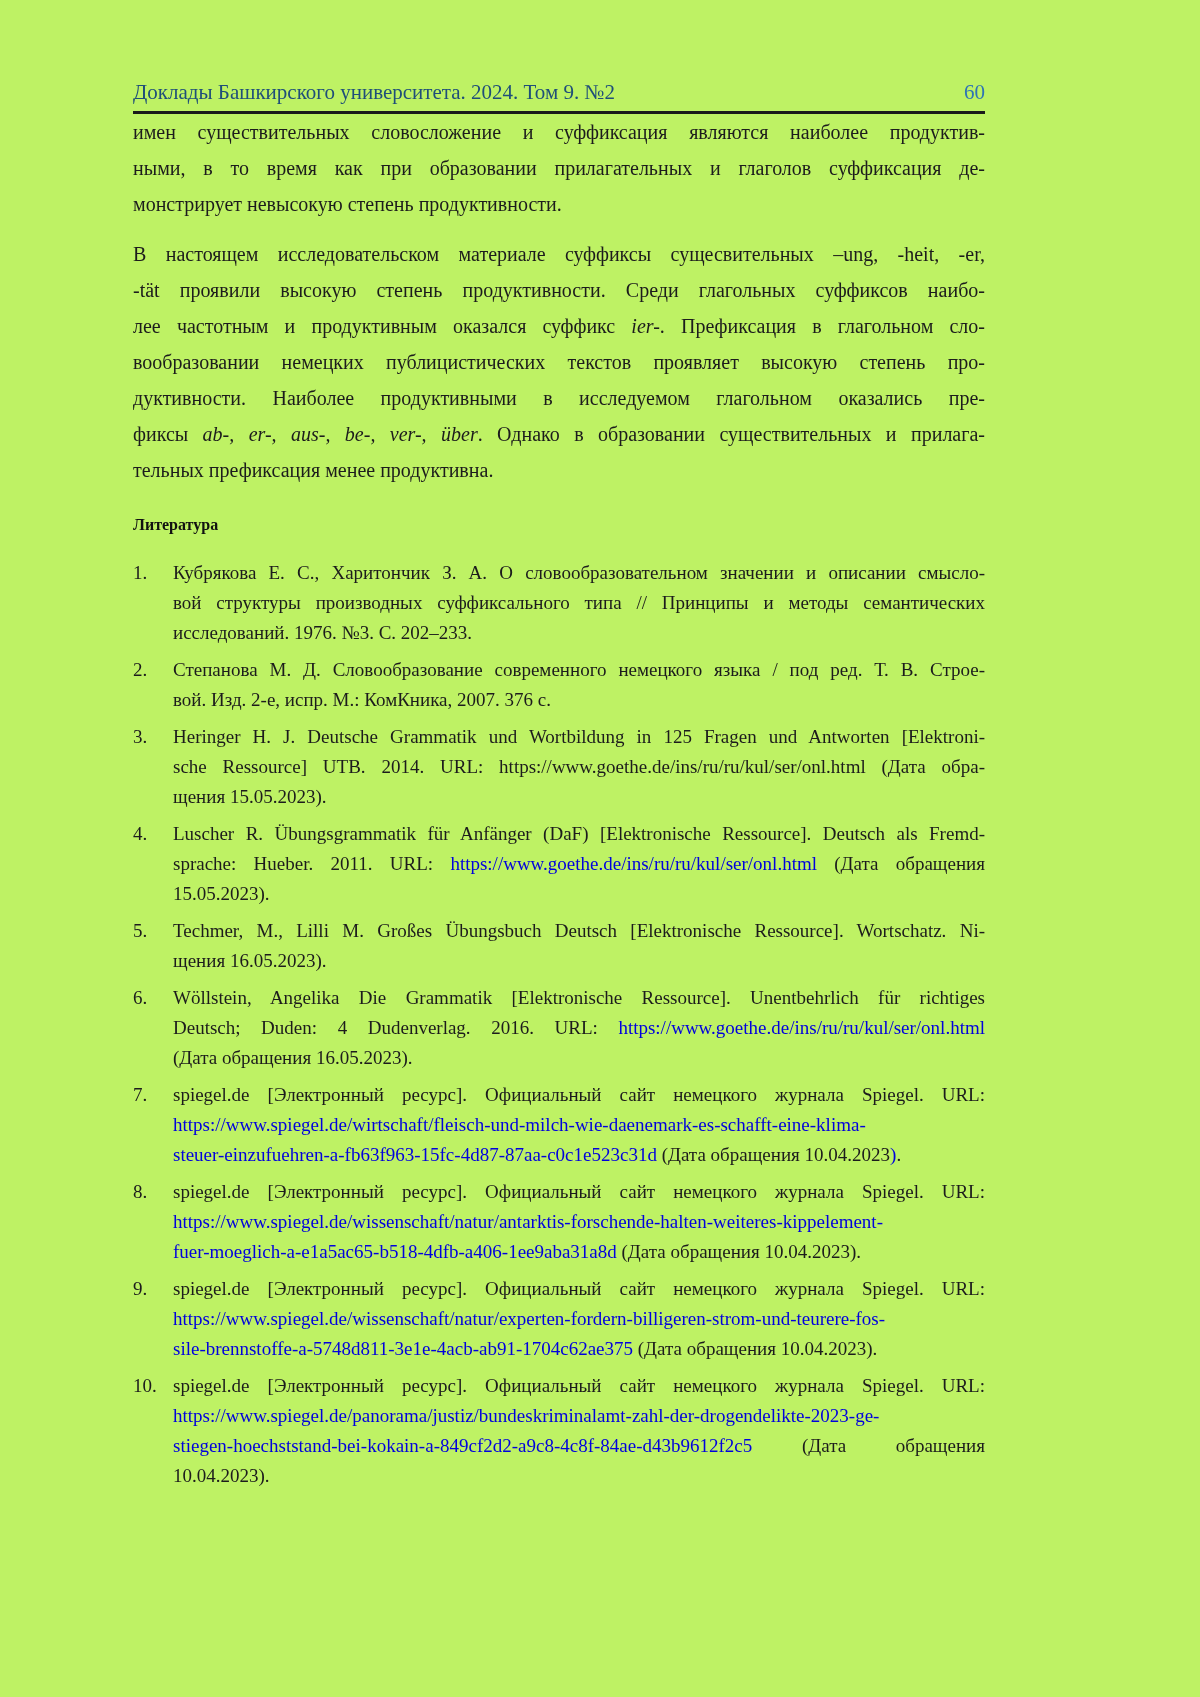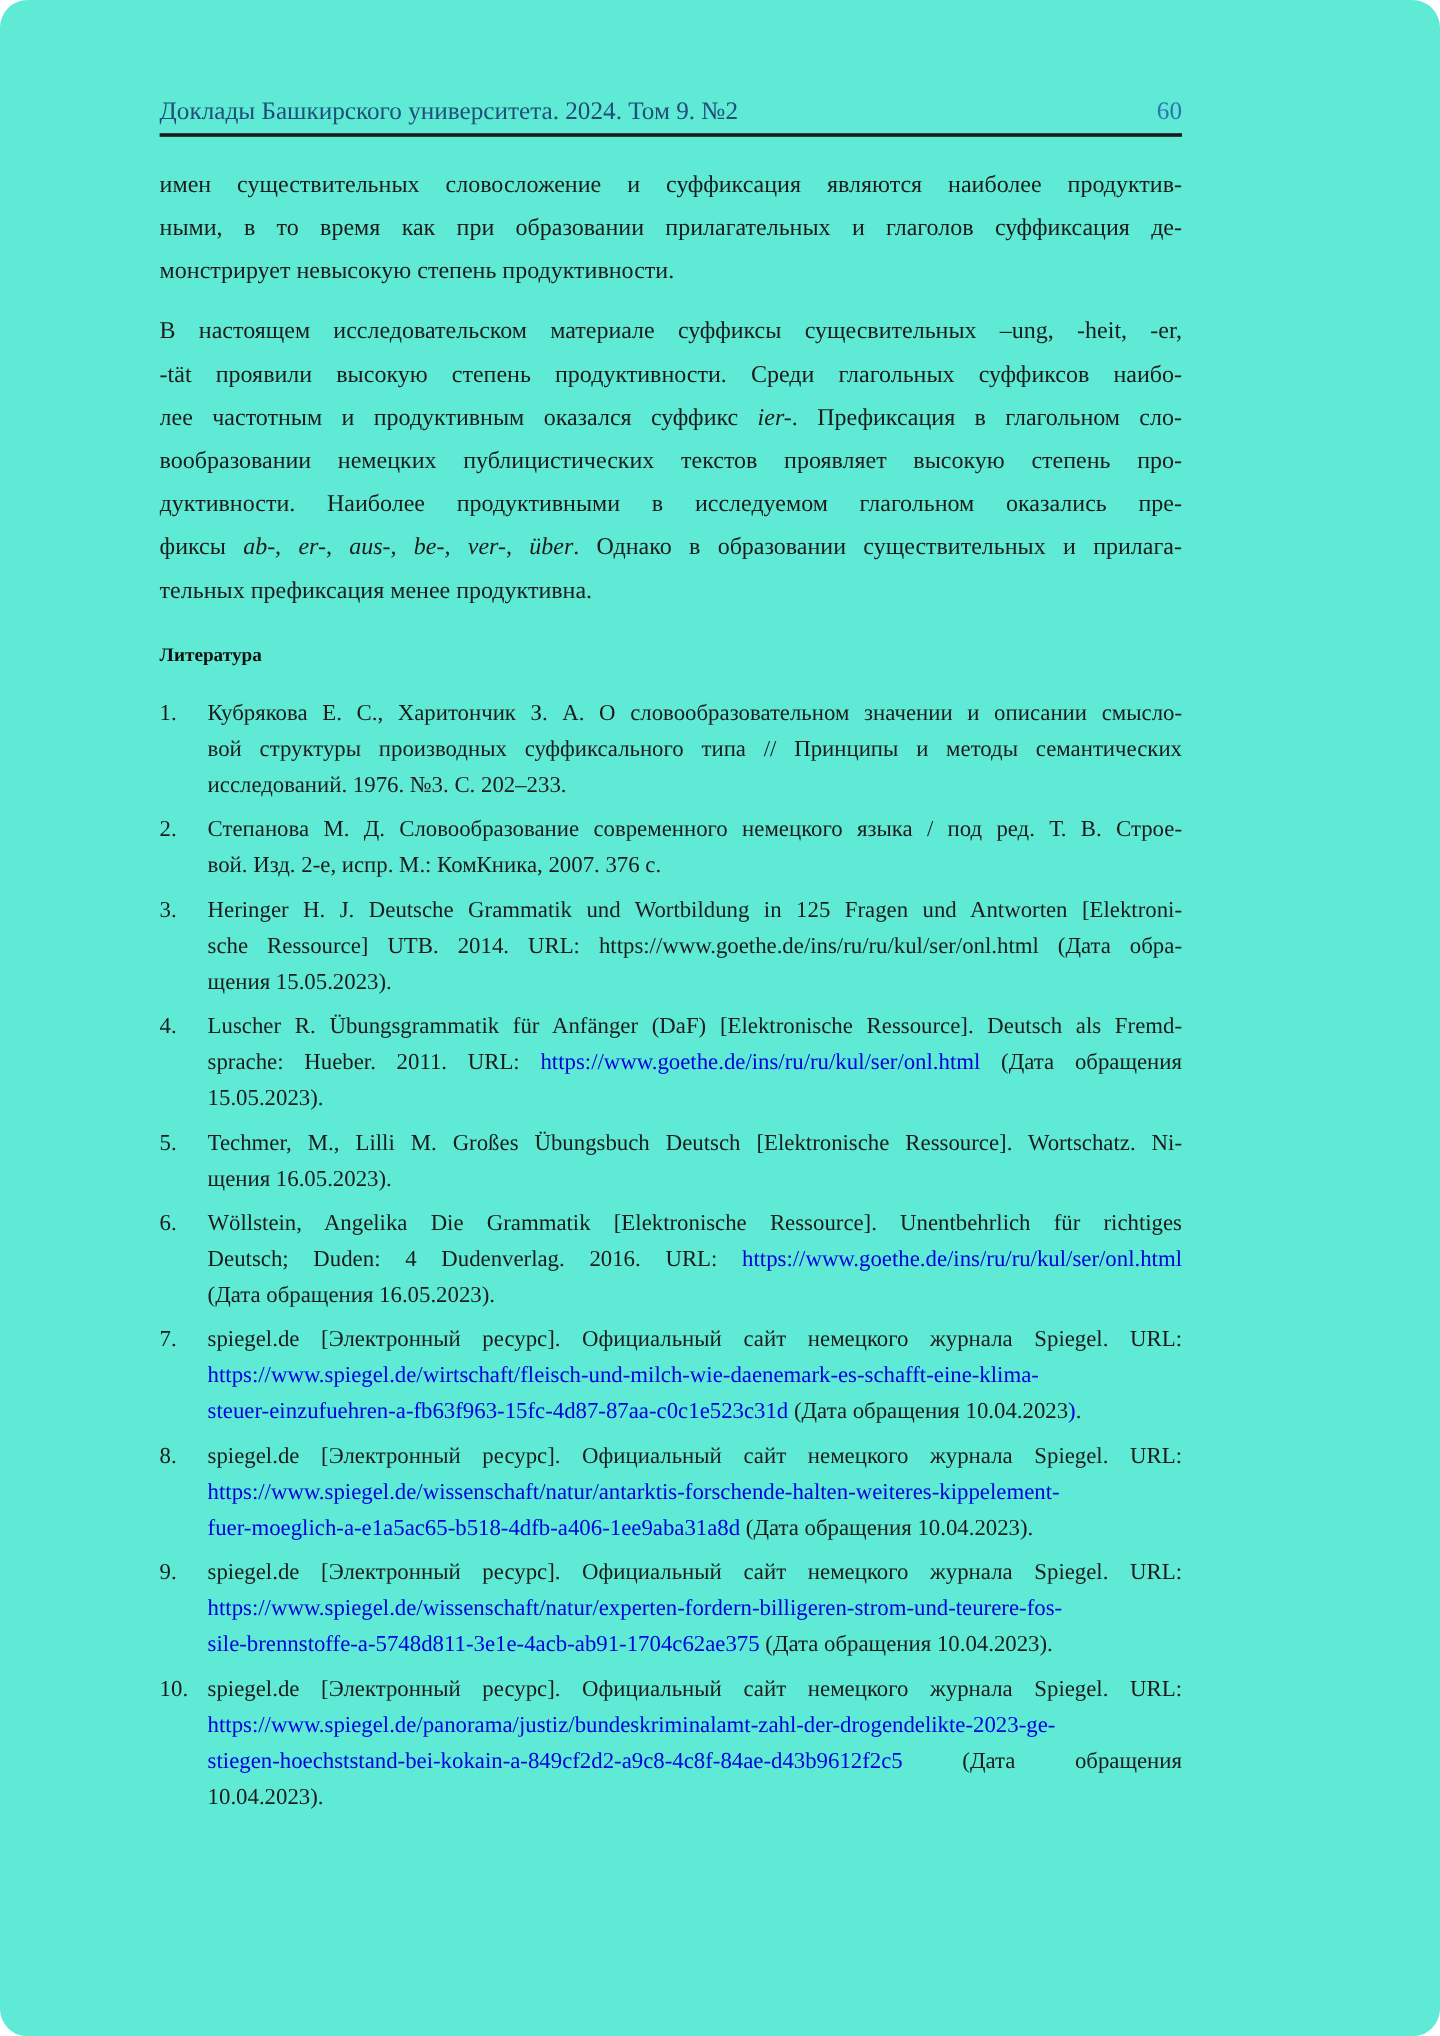--- a/index.html
+++ b/index.html
@@ -6,41 +6,40 @@
     --header-blue:#1f4e79;
     --pageno-blue:#2e74b5;
     --link-blue:#0101dd;
     --ink:#1c1c1c;
     --rule:#1a1a1a;
   }
   html,body{margin:0;padding:0;background:#ffffff;}
   .page{
     position:relative;
     width:1200px;height:1697px;
-    background:#5eead4;
+    background:#bef264;
     font-family:"Liberation Serif","DejaVu Serif",serif;
     color:var(--ink);
     overflow:hidden;
-    border-radius:23px;
   }
   .content{margin-left:133px;margin-right:215px;}
   
   .hdr{
     padding-top:80px;
     display:flex;justify-content:space-between;align-items:baseline;
     font-size:21px;
   }
   .hdr .journal{color:var(--header-blue);}
   .hdr .pageno{color:var(--pageno-blue);}
   .hdr-rule{
     border:none;border-bottom:3px solid var(--rule);
     margin:6px 0 0 0;
   }
   
-  .paras{margin-top:22px;font-size:20px;line-height:36px;}
+  .paras{font-size:20px;line-height:36px;}
   .para + .para{margin-top:14px;}
   .ln{
     text-align:justify;
     text-align-last:justify;
     text-justify:inter-word;
     overflow:hidden;
   }
   .ln.last{text-align-last:left;}
   .it{font-style:italic;}
   

